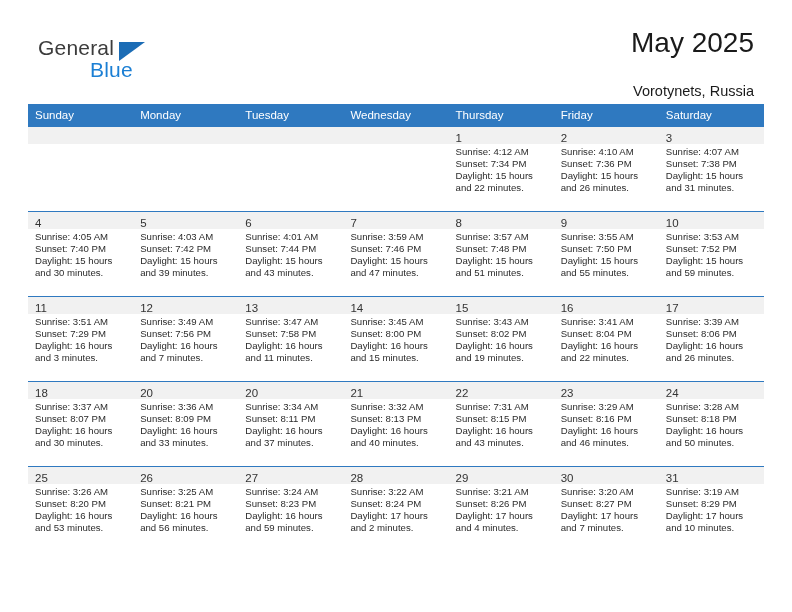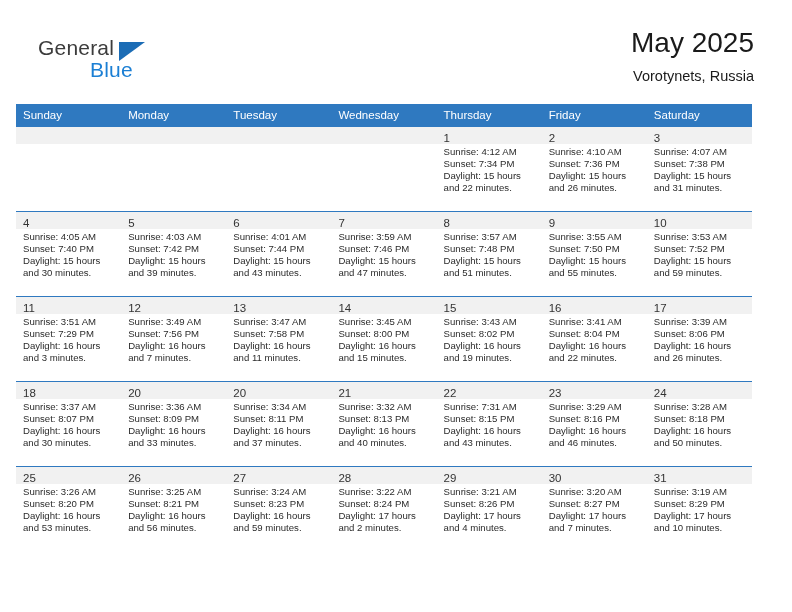--- a/index.html
+++ b/index.html
@@ -70,31 +70,31 @@
     text-align: right;
   }
   .cal-title {
     font-size: 28px;
     font-weight: normal;
     color: #1a1a1a;
     line-height: 34px;
     white-space: nowrap;
   }
   .cal-subtitle {
-    margin-top: 7px;
+    margin-top: 22px;
     font-size: 14.5px;
     color: #1a1a1a;
     line-height: 18px;
     white-space: nowrap;
   }
 
   
   .calendar {
     position: absolute;
-    left: 16px;
+    left: 28px;
     top: 104px;
     width: 736px;
     border-collapse: collapse;
     table-layout: fixed;
   }
   .calendar th {
     background: #2f79c0;
     color: #ffffff;
     font-size: 11.5px;
     font-weight: normal;

